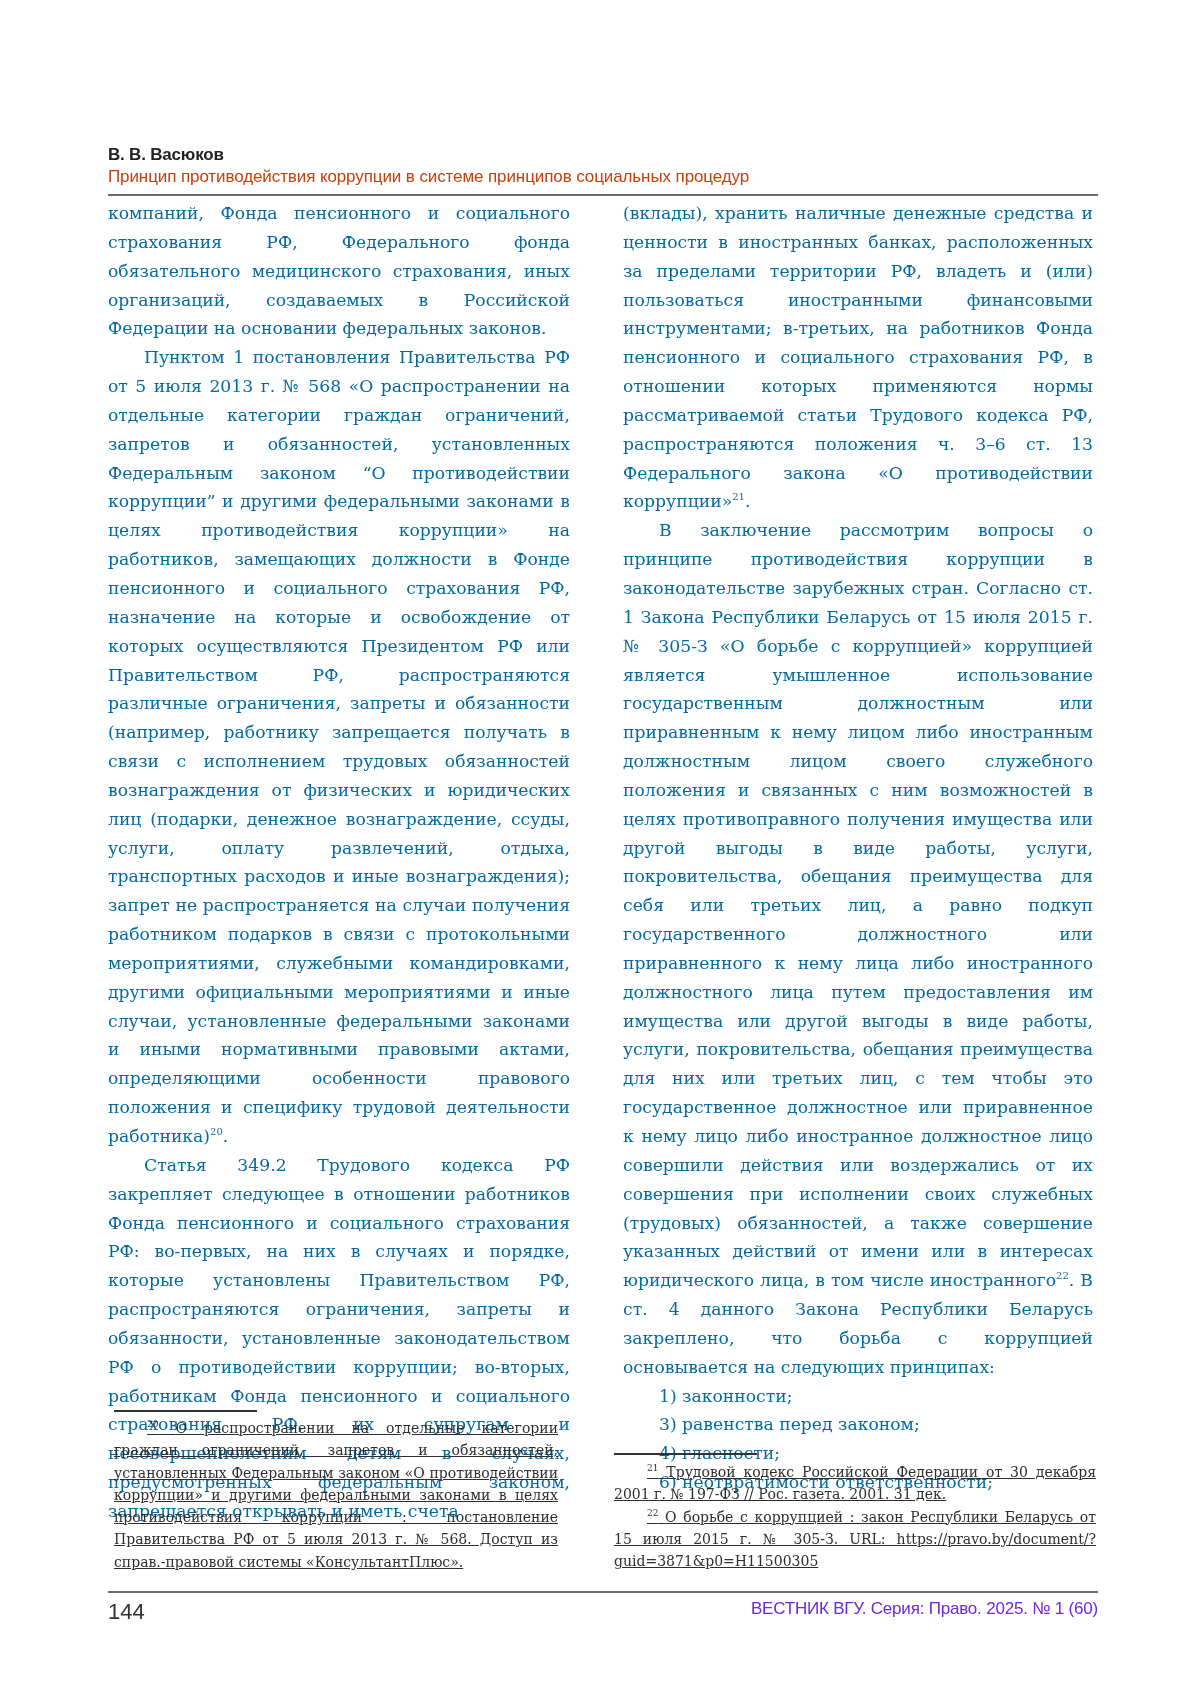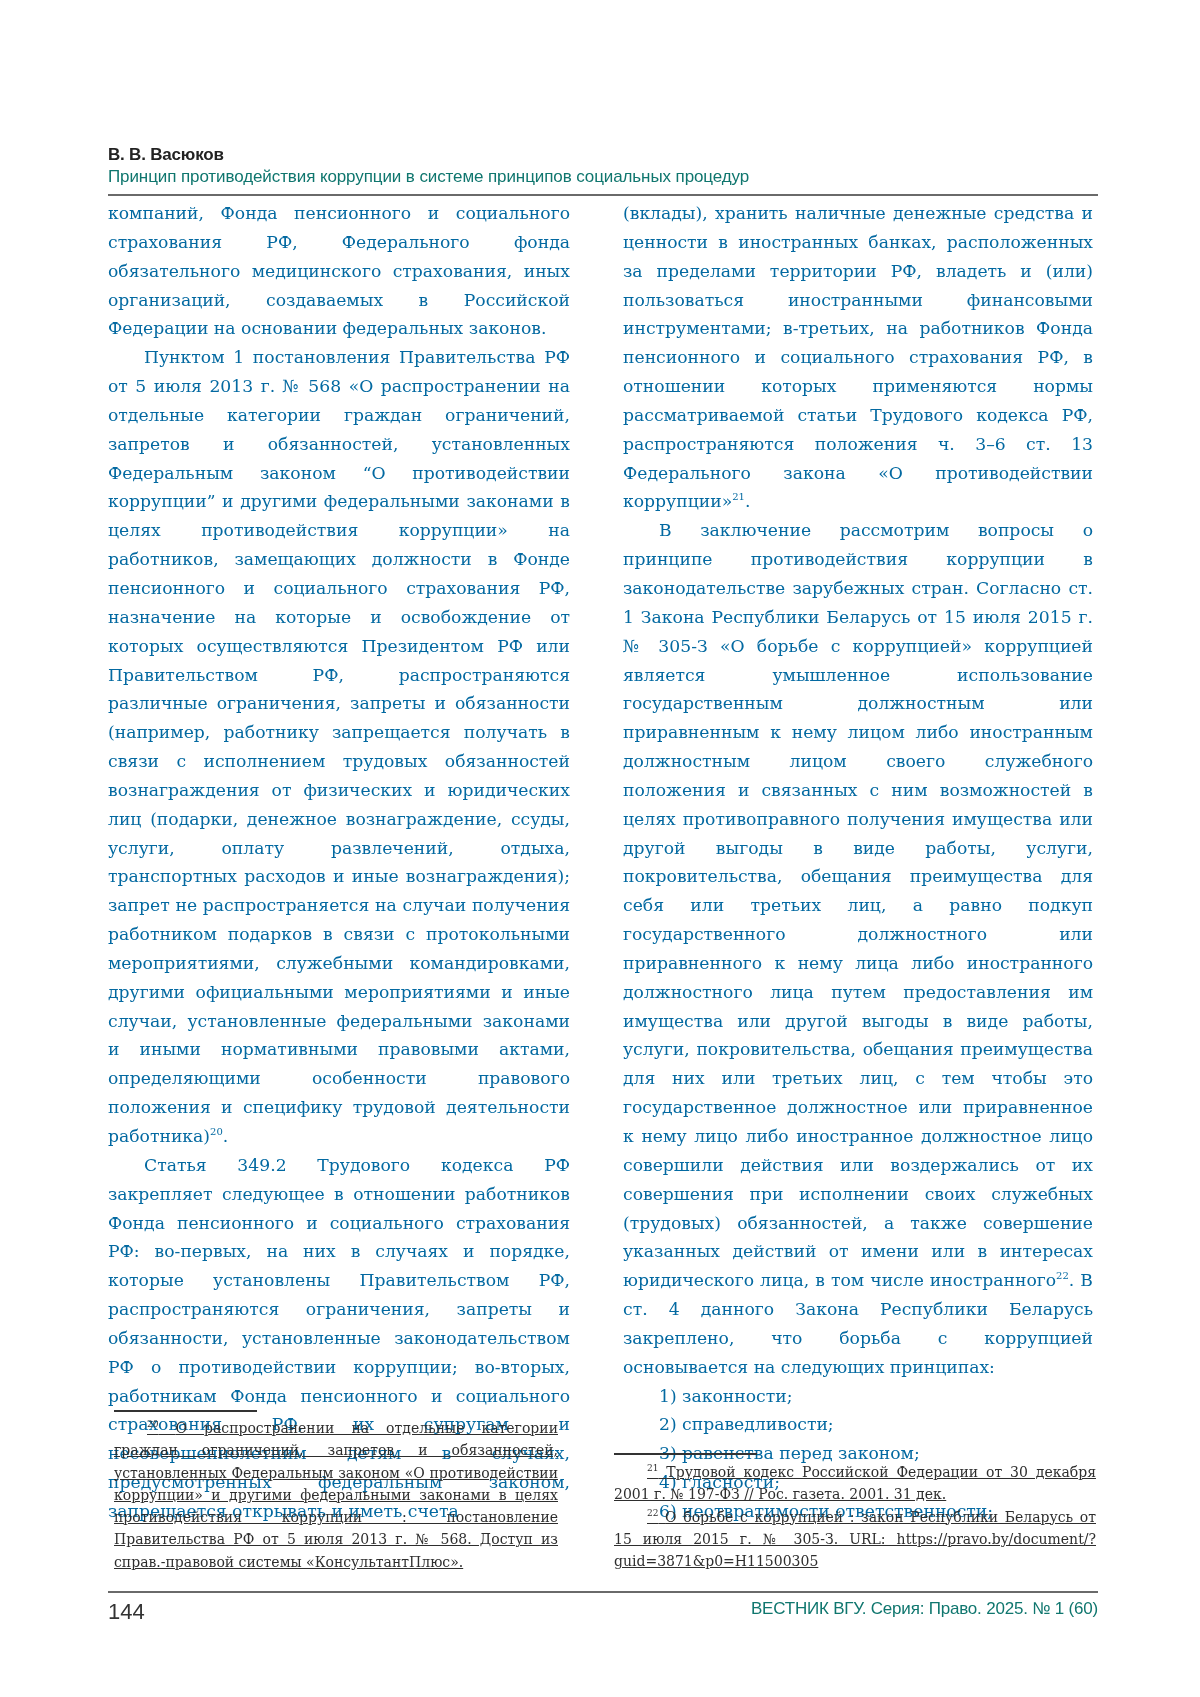--- a/index.html
+++ b/index.html
@@ -1,21 +1,21 @@
 <!DOCTYPE html>
 <html><head>
   <meta charset="utf-8">
   <style>
     html, body { margin: 0; padding: 0; background: #ffffff; }
     body { width: 1200px; height: 1697px; position: relative; overflow: hidden; color: #2a2a2a; }
     .page { position: absolute; left: 0; top: 16px; width: 1200px; height: 1697px; }
 
     .running-head { position: absolute; left: 108px; top: 128px; width: 990px; }
     .rh-author { font-family: "Liberation Sans", sans-serif; font-weight: bold; font-size: 17px; line-height: 22px; color: #222; letter-spacing: -0.2px; }
-    .rh-title { font-family: "Liberation Sans", sans-serif; font-size: 17px; line-height: 22px; color: #0f766e; letter-spacing: -0.1px; }
+    .rh-title { font-family: "Liberation Sans", sans-serif; font-size: 17px; line-height: 22px; color: #c2410c; letter-spacing: -0.1px; }
     .rh-rule { position: absolute; left: 108px; top: 178px; width: 990px; height: 2px; background: #6a6a6a; }
 
     .col { position: absolute; top: 183px; width: 462px; font-family: "DejaVu Serif", serif; font-size: 17.2px; line-height: 28.85px; color: #0369a1; }
     .col.left { left: 108px; }
     .col.right { left: 623px; width: 470px; }
     .para { margin: 0; text-align: justify; hyphens: manual; }
     .para.indent { text-indent: 36px; }
     .list-item { margin: 0; text-indent: 36px; }
     sup { font-size: 10px; line-height: 0; vertical-align: 7px; }
 
@@ -24,21 +24,21 @@
     .fn-rule.right { left: 614px; top: 1437px; }
 
     .footnotes { position: absolute; font-family: "DejaVu Serif", serif; font-size: 14px; line-height: 22.3px; color: #2e2e2e; }
     .footnotes.left { left: 114px; top: 1401px; width: 444px; }
     .footnotes.right { left: 614px; top: 1445px; width: 482px; }
     .fn { margin: 0; text-align: justify; text-indent: 33px; text-decoration: underline; }
     .fn sup { font-size: 9px; vertical-align: 6px; }
 
     .foot-rule { position: absolute; left: 108px; top: 1575px; width: 990px; height: 2px; background: #6a6a6a; }
     .page-number { position: absolute; left: 108px; top: 1583px; font-family: "Liberation Sans", sans-serif; font-size: 22px; color: #333; }
-    .journal-name { position: absolute; right: 102px; top: 1583px; font-family: "Liberation Sans", sans-serif; font-size: 17px; color: #0f766e; letter-spacing: -0.2px; }
+    .journal-name { position: absolute; right: 102px; top: 1583px; font-family: "Liberation Sans", sans-serif; font-size: 17px; color: #6d28d9; letter-spacing: -0.2px; }
   </style>
 </head>
 <body>
 
 <div class="page">
 
   <div class="running-head">
     <div class="rh-author">В. В. Васюков</div>
     <div class="rh-title">Принцип противодействия коррупции в системе принципов социальных процедур</div>
   </div>
@@ -48,21 +48,20 @@
     <p class="para">компаний, Фонда пенсионного и социального страхования РФ, Федерального фонда обязательного медицинского страхования, иных организаций, создаваемых в Российской Федерации на основании федеральных законов.</p>
     <p class="para indent"><span>Пунктом 1 постановления Правительства РФ от 5 июля 2013 г. № 568 «О распространении на отдельные категории граждан ограничений, запретов и обязанностей, установленных Федеральным законом “О противодействии коррупции” и другими федеральными законами в целях противодействия коррупции» на работников, замещающих должности в Фонде пенсионного и социального страхования РФ, назначение на которые и освобождение от которых осуществляются Президентом РФ или Правительством РФ, распространяются различные ограничения, запреты и обязанности (например, работнику запрещается получать в связи с исполнением трудовых обязанностей вознаграждения от физических и юридических лиц (подарки, денежное вознаграждение, ссуды, услуги, оплату развлечений, отдыха, транспортных расходов и иные вознаграждения); запрет не распространяется на случаи получения работником подарков в связи с протокольными мероприятиями, служебными командировками, другими официальными мероприятиями и иные случаи, установленные федеральными законами и иными нормативными правовыми актами, определяющими особенности правового положения и специфику трудовой деятельности работника)</span><sup>20</sup><span>.</span></p>
     <p class="para indent">Статья 349.2 Трудового кодекса РФ закрепляет следующее в отношении работников Фонда пенсионного и социального страхования РФ: во-первых, на них в случаях и порядке, которые установлены Правительством РФ, распространяются ограничения, запреты и обязанности, установленные законодательством РФ о противодействии коррупции; во-вторых, работникам Фонда пенсионного и социального страхования РФ, их супругам и несовершеннолетним детям в случаях, предусмотренных федеральным законом, запрещается открывать и иметь счета</p>
   </div>
 
   <div class="col right">
     <p class="para"><span>(вклады), хранить наличные денежные средства и ценности в иностранных банках, расположенных за пределами территории РФ, владеть и (или) пользоваться иностранными финансовыми инструментами; в-третьих, на работников Фонда пенсионного и социального страхования РФ, в отношении которых применяются нормы рассматриваемой статьи Трудового кодекса РФ, распространяются положения ч. 3–6 ст. 13 Федерального закона «О противодействии коррупции»</span><sup>21</sup><span>.</span></p>
     <p class="para indent"><span>В заключение рассмотрим вопросы о принципе противодействия коррупции в законодательстве зарубежных стран. Согласно ст. 1 Закона Республики Беларусь от 15 июля 2015 г. № 305-З «О борьбе с коррупцией» коррупцией является умышленное использование государственным должностным или приравненным к нему лицом либо иностранным должностным лицом своего служебного положения и связанных с ним возможностей в целях противоправного получения имущества или другой выгоды в виде работы, услуги, покровительства, обещания преимущества для себя или третьих лиц, а равно подкуп государственного должностного или приравненного к нему лица либо иностранного должностного лица путем предоставления им имущества или другой выгоды в виде работы, услуги, покровительства, обещания преимущества для них или третьих лиц, с тем чтобы это государственное должностное или приравненное к нему лицо либо иностранное должностное лицо совершили действия или воздержались от их совершения при исполнении своих служебных (трудовых) обязанностей, а также совершение указанных действий от имени или в интересах юридического лица, в том числе иностранного</span><sup>22</sup><span>. </span><span>В ст. 4 данного Закона Республики Беларусь закреплено, что борьба с коррупцией основывается на следующих принципах:</span></p>
     <div>
       <p class="list-item">1) законности;</p>
-      <p class="list-item">2) справедливости;</p>
       <p class="list-item">3) равенства перед законом;</p>
       <p class="list-item">4) гласности;</p>
       <p class="list-item">6) неотвратимости ответственности;</p>
     </div>
   </div>
 
   <div class="fn-rule left"></div>
   <div class="footnotes left">
     <p class="fn"><sup>20</sup> <span>О распространении на отдельные категории граждан ограничений, запретов и обязанностей, установленных Федеральным законом «О противодействии коррупции» и другими федеральными законами в целях противодействия коррупции : постановление Правительства РФ от 5 июля 2013 г. № 568. Доступ из справ.-правовой системы «КонсультантПлюс».</span></p>
   </div>

